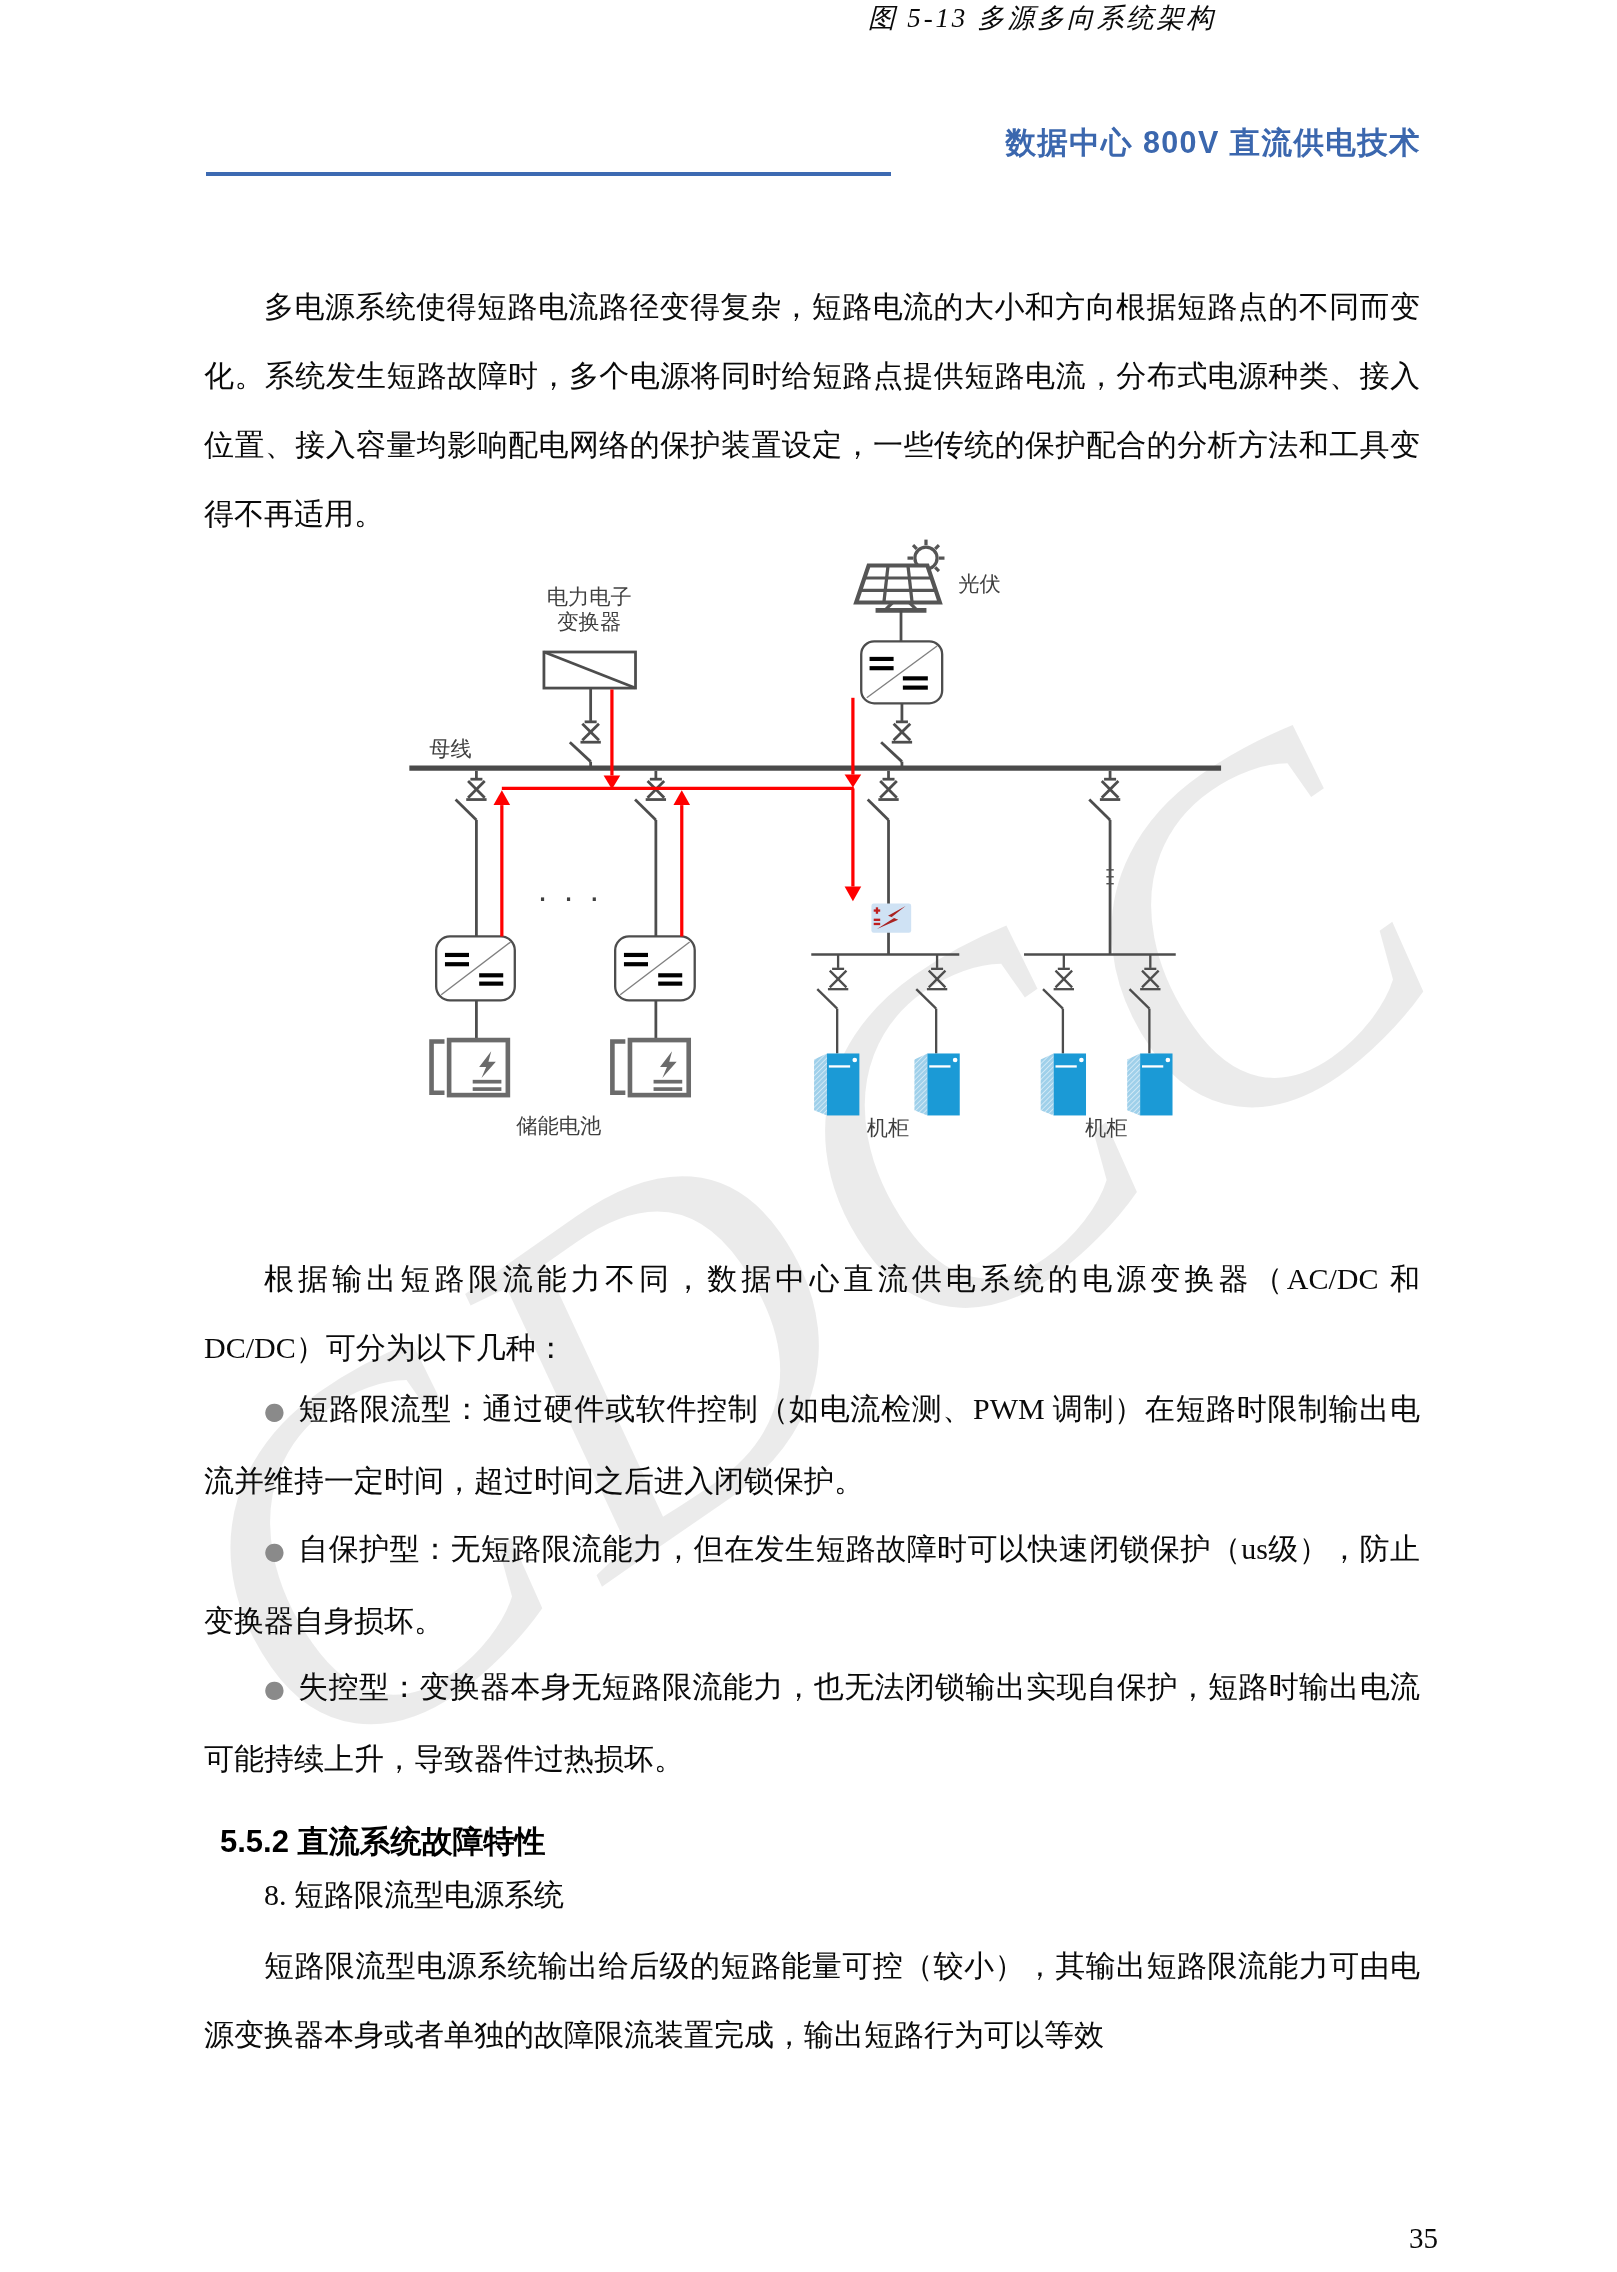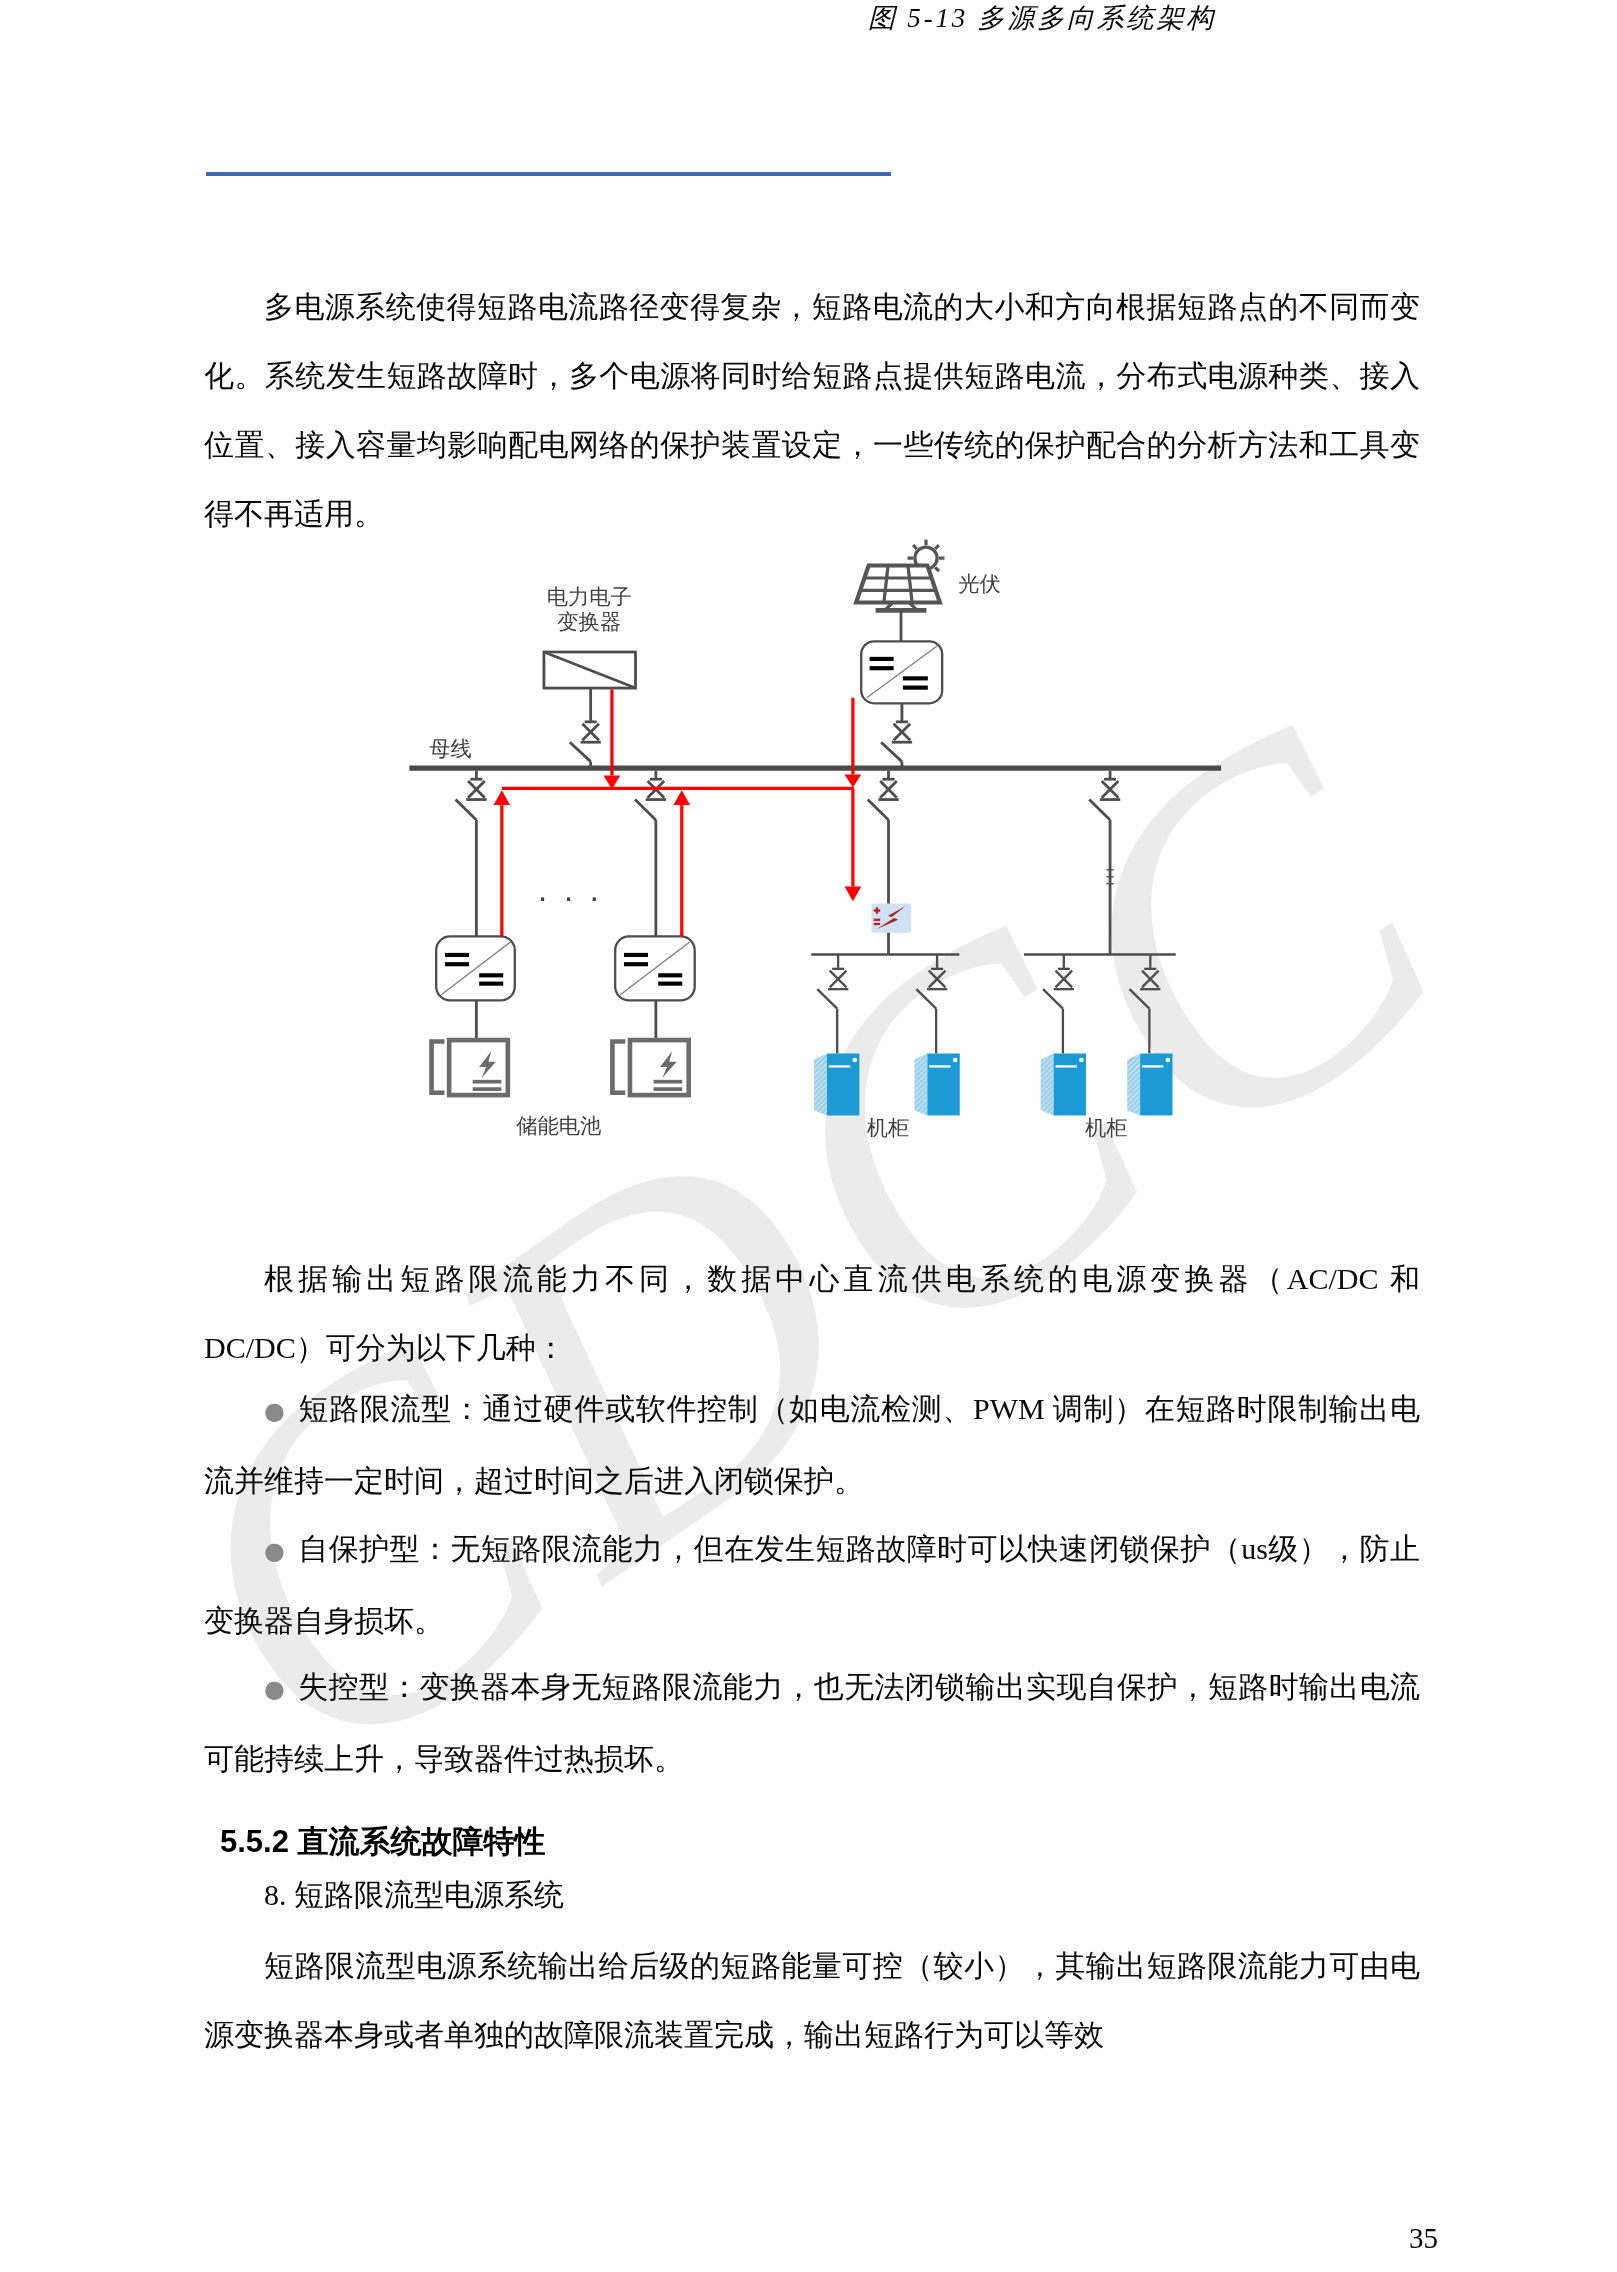--- a/index.html
+++ b/index.html
@@ -54,20 +54,21 @@
   }
   #diagram{z-index:1;}
   svg text{font-family:"Liberation Sans", sans-serif;fill:#3f3f3f;}
 </style>
 </head>
 <body>
 
 <div id="watermark">CDCC</div>
 
 <div id="doc-header" class="abs">
+  <div>数据中心 800V 直流供电技术</div>
 </div>
 <div id="header-rule" class="abs"></div>
 
 <p id="para1" class="para abs">多电源系统使得短路电流路径变得复杂，短路电流的大小和方向根据短路点的不同而变化。系统发生短路故障时，多个电源将同时给短路点提供短路电流，分布式电源种类、接入位置、接入容量均影响配电网络的保护装置设定，一些传统的保护配合的分析方法和工具变得不再适用。</p>
 
 <svg id="diagram" class="layer" width="1617" height="2273" viewBox="0 0 3496 4913">
   <defs>
     <pattern id="hatch" width="8" height="8" patternTransform="rotate(45)" patternUnits="userSpaceOnUse">
       <rect width="8" height="8" fill="#9fd0ea"></rect>
       <line x1="0" y1="0" x2="0" y2="8" stroke="#e3f2fb" stroke-width="3"></line>

